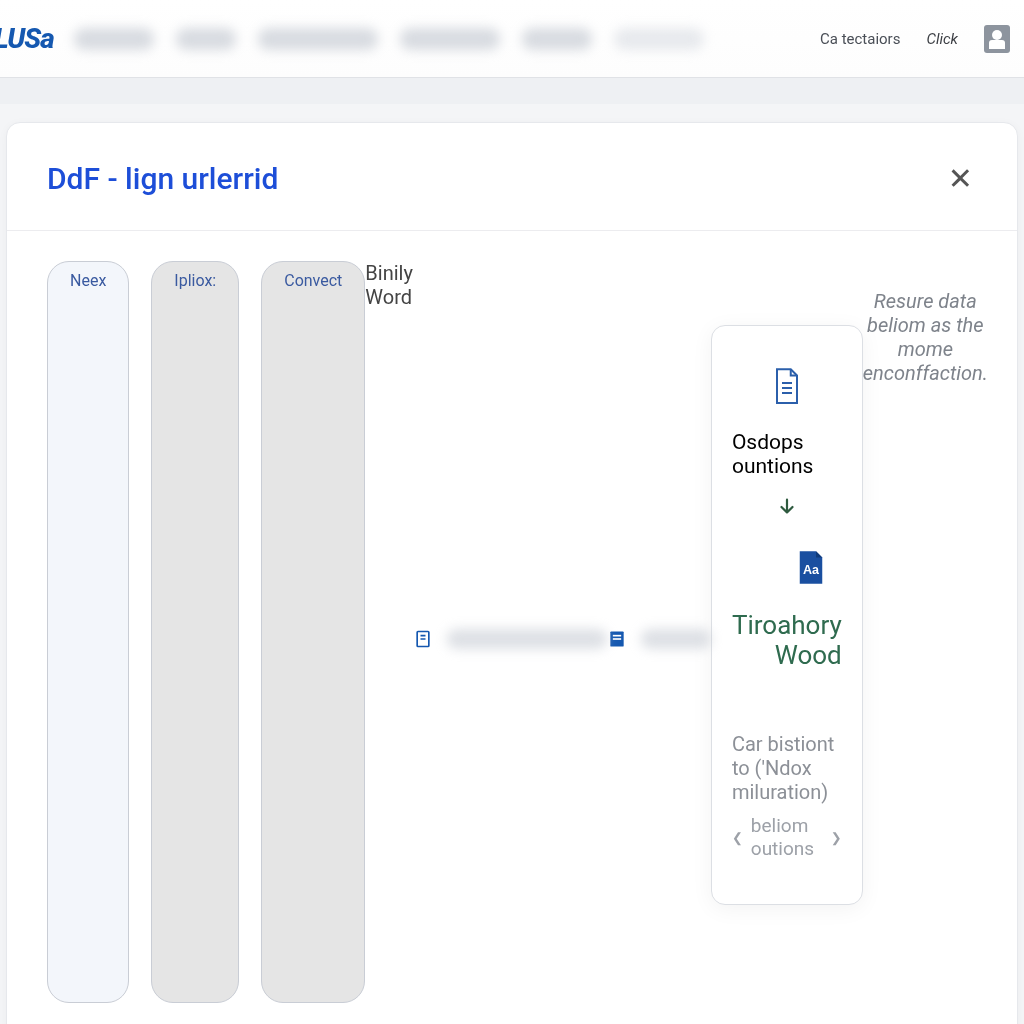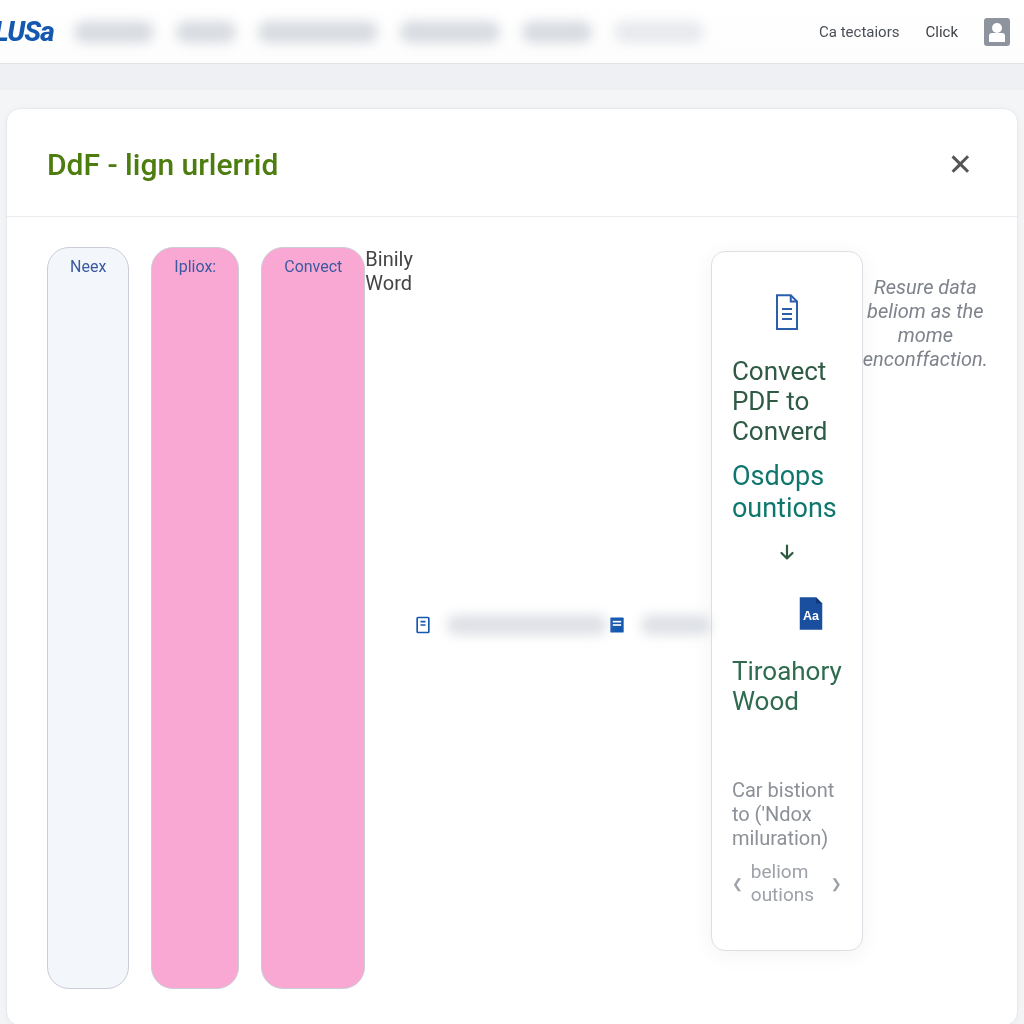--- a/index.html
+++ b/index.html
@@ -1,18 +1,18 @@
 <!DOCTYPE html>
 <html><head>
 <meta charset="utf-8">
 <style>
   * { box-sizing: border-box; margin: 0; padding: 0; }
   html, body { width: 1024px; height: 1024px; font-family: -apple-system, BlinkMacSystemFont, "Segoe UI", Roboto, Arial, sans-serif; background: #f4f5f7; overflow: hidden; }
   .topbar {
-    height: 64px;
+    height: 78px;
     background: linear-gradient(#ffffff, #fdfdfd);
     border-bottom: 1px solid #e0e2e6;
     display: flex;
     align-items: center;
     padding: 0 14px 0 0;
   }
   .logo {
     font-weight: 800;
     font-style: italic;
     font-size: 28px;
@@ -24,21 +24,21 @@
   .blur-nav { display:flex; gap:22px; filter: blur(6px); opacity:0.55; }
   .blur-pill { background:#b9bfc9; border-radius:10px; }
   .pill-a{width:80px;height:22px;}
   .pill-b{width:60px;height:22px;}
   .pill-c{width:120px;height:22px;}
   .pill-d{width:100px;height:22px;}
   .pill-e{width:70px;height:22px;}
   .pill-f{width:90px;height:22px;background:#d5d9e0;}
   .topbar-spacer{flex:1;}
   .topbar-link{color:#4a4f57; font-size:15px; margin-right:26px; cursor:pointer;}
-  .topbar-link.strong{color:#3c3f44;}
+  .topbar-link.strong{color:#3c3f44;font-style:italic;}
   .profile-icon{
     width:26px;height:28px;background:#8d949e;border-radius:3px;position:relative;display:flex;align-items:center;justify-content:center;
   }
   .profile-icon::before{content:"";position:absolute;top:5px;width:10px;height:10px;border-radius:50%;background:#fff;}
   .profile-icon::after{content:"";position:absolute;bottom:4px;width:16px;height:9px;border-radius:3px 3px 0 0;background:#fff;}
 
   .subbar{height:26px;background:#eef0f3;}
 
   .panel{
     margin: 18px 6px 0 6px;
@@ -48,33 +48,33 @@
     box-shadow: 0 2px 10px rgba(0,0,0,0.04);
     height: 918px;
     display:flex;
     flex-direction:column;
   }
   .panel-header{
     display:flex;align-items:center;justify-content:space-between;
     padding: 38px 44px 34px 40px;
     border-bottom:1px solid #ececef;
   }
-  .panel-title{font-size:30px; font-weight:500; color:#4d7c0f;}
+  .panel-title{font-size:30px; font-weight:500; color:#1d4ed8;}
   .close-x{font-size:30px;color:#555;cursor:pointer;line-height:1;}
 
   .panel-body{padding: 30px 40px 0 40px; flex:1; display:flex; flex-direction:row;}
 
   .tabs{display:flex; gap:22px; margin-bottom:36px;}
   .tab{
     border:1px solid #c9cdd5;
     border-radius:22px;
     padding:9px 22px;
     font-size:16px;
     color:#3a5aa0;
-    background:#f9a8d4;
+    background:#e5e5e5;
     cursor:pointer;
   }
   .tab.active{background:#f3f6fb;}
 
   .section-label{font-size:20px; color:#444; font-weight:400; margin-bottom:18px;}
   .list-item{display:flex;align-items:center;gap:14px;margin-bottom:22px;}
   .li-icon{width:20px;height:20px;}
   .li-icon.svg-a svg{stroke:#1558b0;}
   .li-blur{filter: blur(6px); opacity:0.55; background:#c2c7d0;height:20px;border-radius:9px;}
   .li-blur.w1{width:160px;}
@@ -88,24 +88,24 @@
     width:848px;
     border:1px solid #dcdfe4;
     border-radius:14px;
     background:#fff;
     box-shadow: 0 4px 22px rgba(0,0,0,0.05);
     padding: 42px 20px 44px;
     display:flex;flex-direction:column;align-items:center;
   }
   .doc-icon{width:30px;height:38px;margin-bottom:24px;}
   .card-h1{font-size:26px;color:#2f5a44;margin-bottom:14px;}
-  .card-sub{font-size:27px;color:#0f766e;margin-bottom:18px;}
+  .card-sub{font-size:21px;color:#000000;margin-bottom:18px;}
   .arrow-down{width:22px;height:22px;margin-bottom:32px;}
   .word-icon{width:30px;height:36px;margin-bottom:24px;margin-left:48px;}
-  .card-h2{font-size:26px;color:#2f6b4f;margin-bottom:18px;}
+  .card-h2{font-size:26px;color:#2f6b4f;margin-bottom:18px;text-align:right;}
   .card-line{font-size:20px;color:#8c9097;margin-bottom:10px;margin-top:44px;}
   .card-small{font-size:19px;color:#9da1a8;display:flex;align-items:center;gap:8px;}
   .chev{font-size:13px;color:#9da1a8;}
 
   .footer-line{
     text-align:center;
     color:#7e838b;
     font-size:20px;
     margin-top:28px;
     font-style:italic;
@@ -169,21 +169,20 @@
     <div class="divider"></div>
 
     <div class="card">
       <span class="doc-icon">
         <svg viewBox="0 0 24 30" fill="none" stroke="#2b5fab" stroke-width="1.6">
           <path d="M4 1h11l5 5v22H4z" fill="#fff"></path>
           <path d="M15 1v5h5"></path>
           <path d="M8 12h8M8 16h8M8 20h8" stroke="#2b5fab"></path>
         </svg>
       </span>
-      <div class="card-h1">Convect PDF to Converd</div>
       <div class="card-sub">Osdops ountions</div>
       <span class="arrow-down">
         <svg viewBox="0 0 24 24" fill="none" stroke="#2e5a3f" stroke-width="2.4" stroke-linecap="round" stroke-linejoin="round">
             <path d="M12 4v14M6 12l6 6 6-6"></path>
           </svg>
       </span>
       <span class="word-icon">
         <svg viewBox="0 0 24 28">
           <path d="M3 1h13l5 5v21H3z" fill="#1a4fa0"></path>
           <path d="M16 1v5h5" fill="#0f3a7a"></path>

